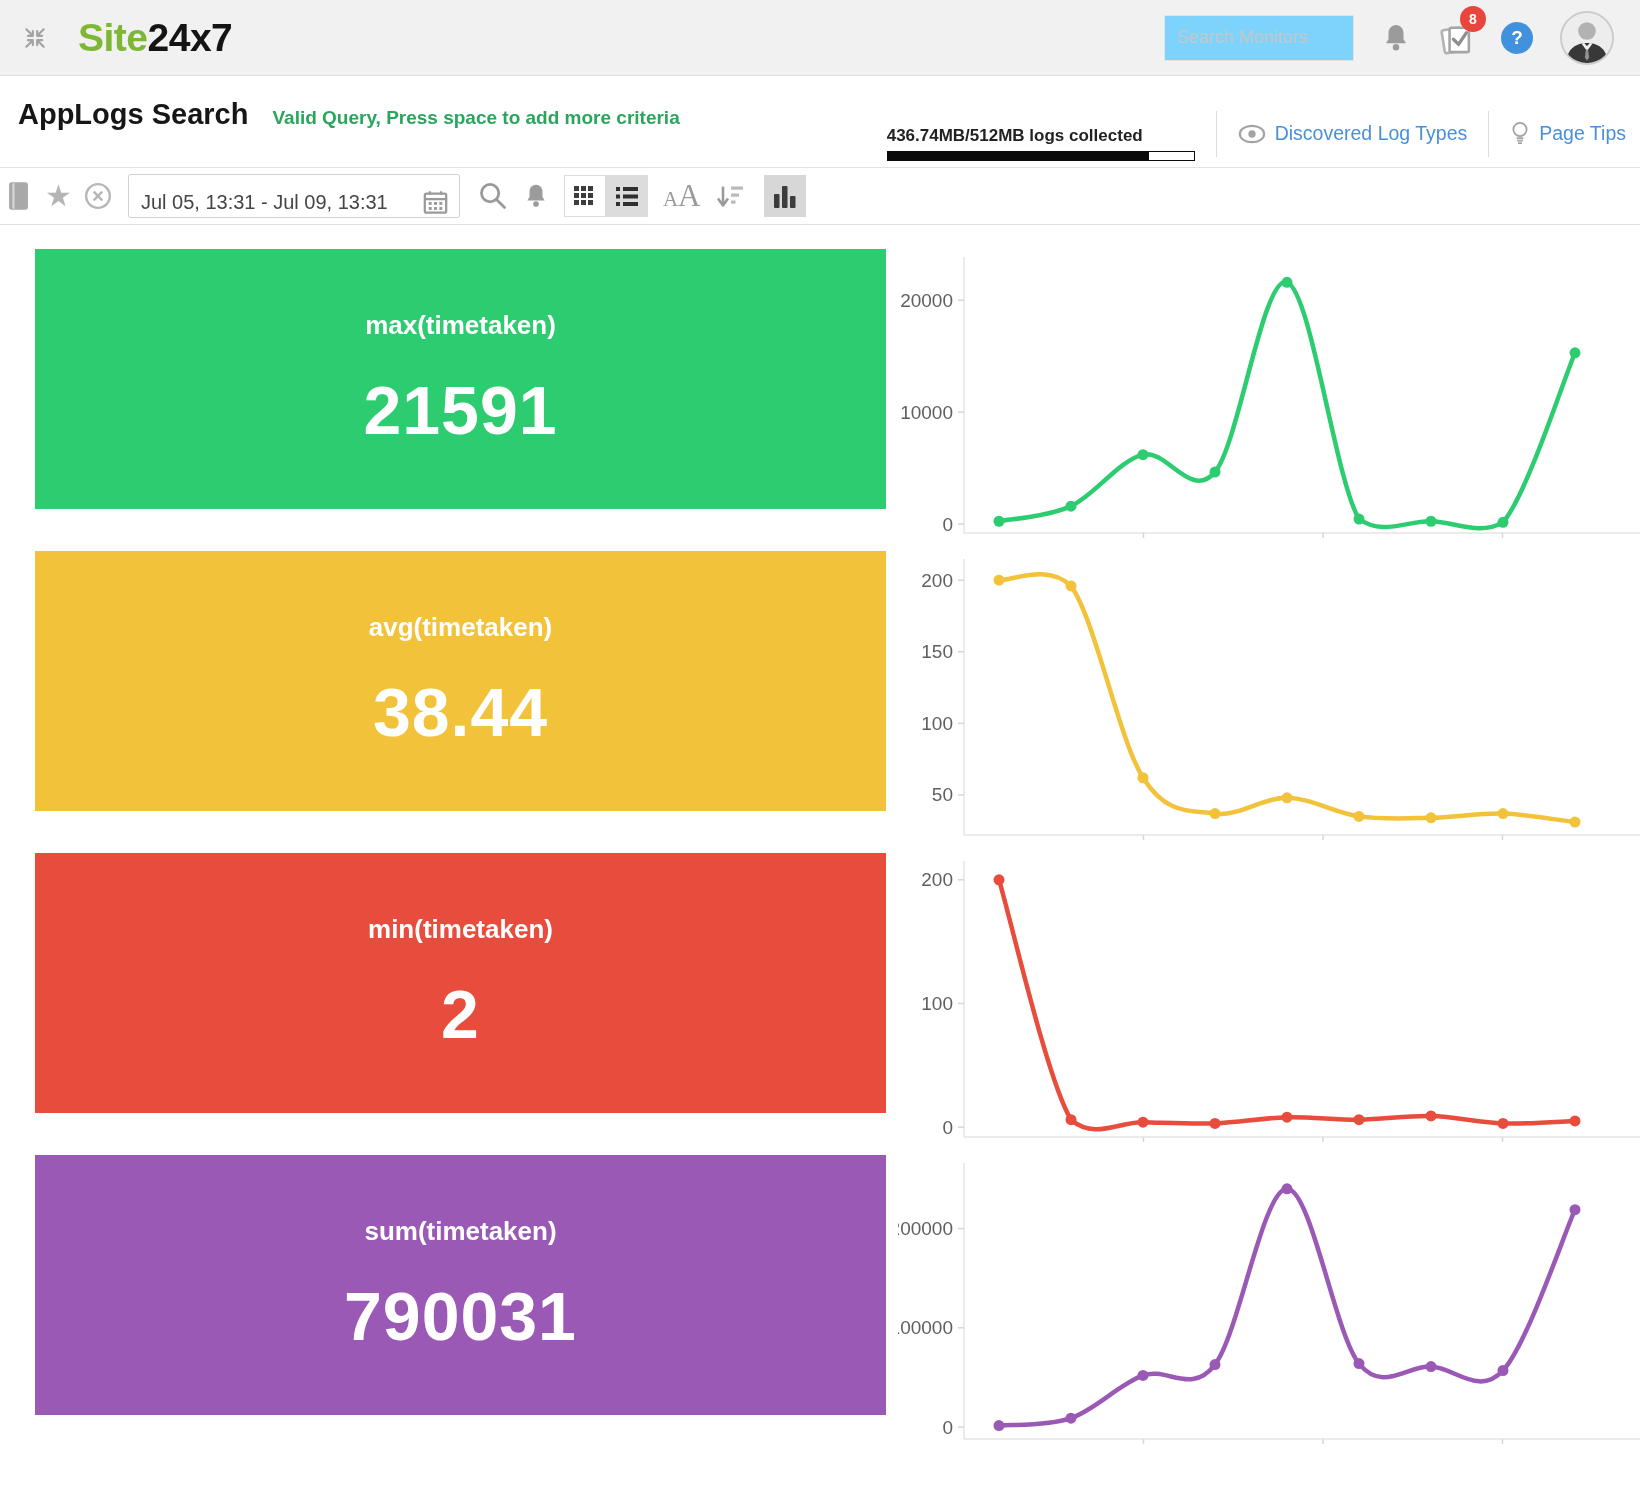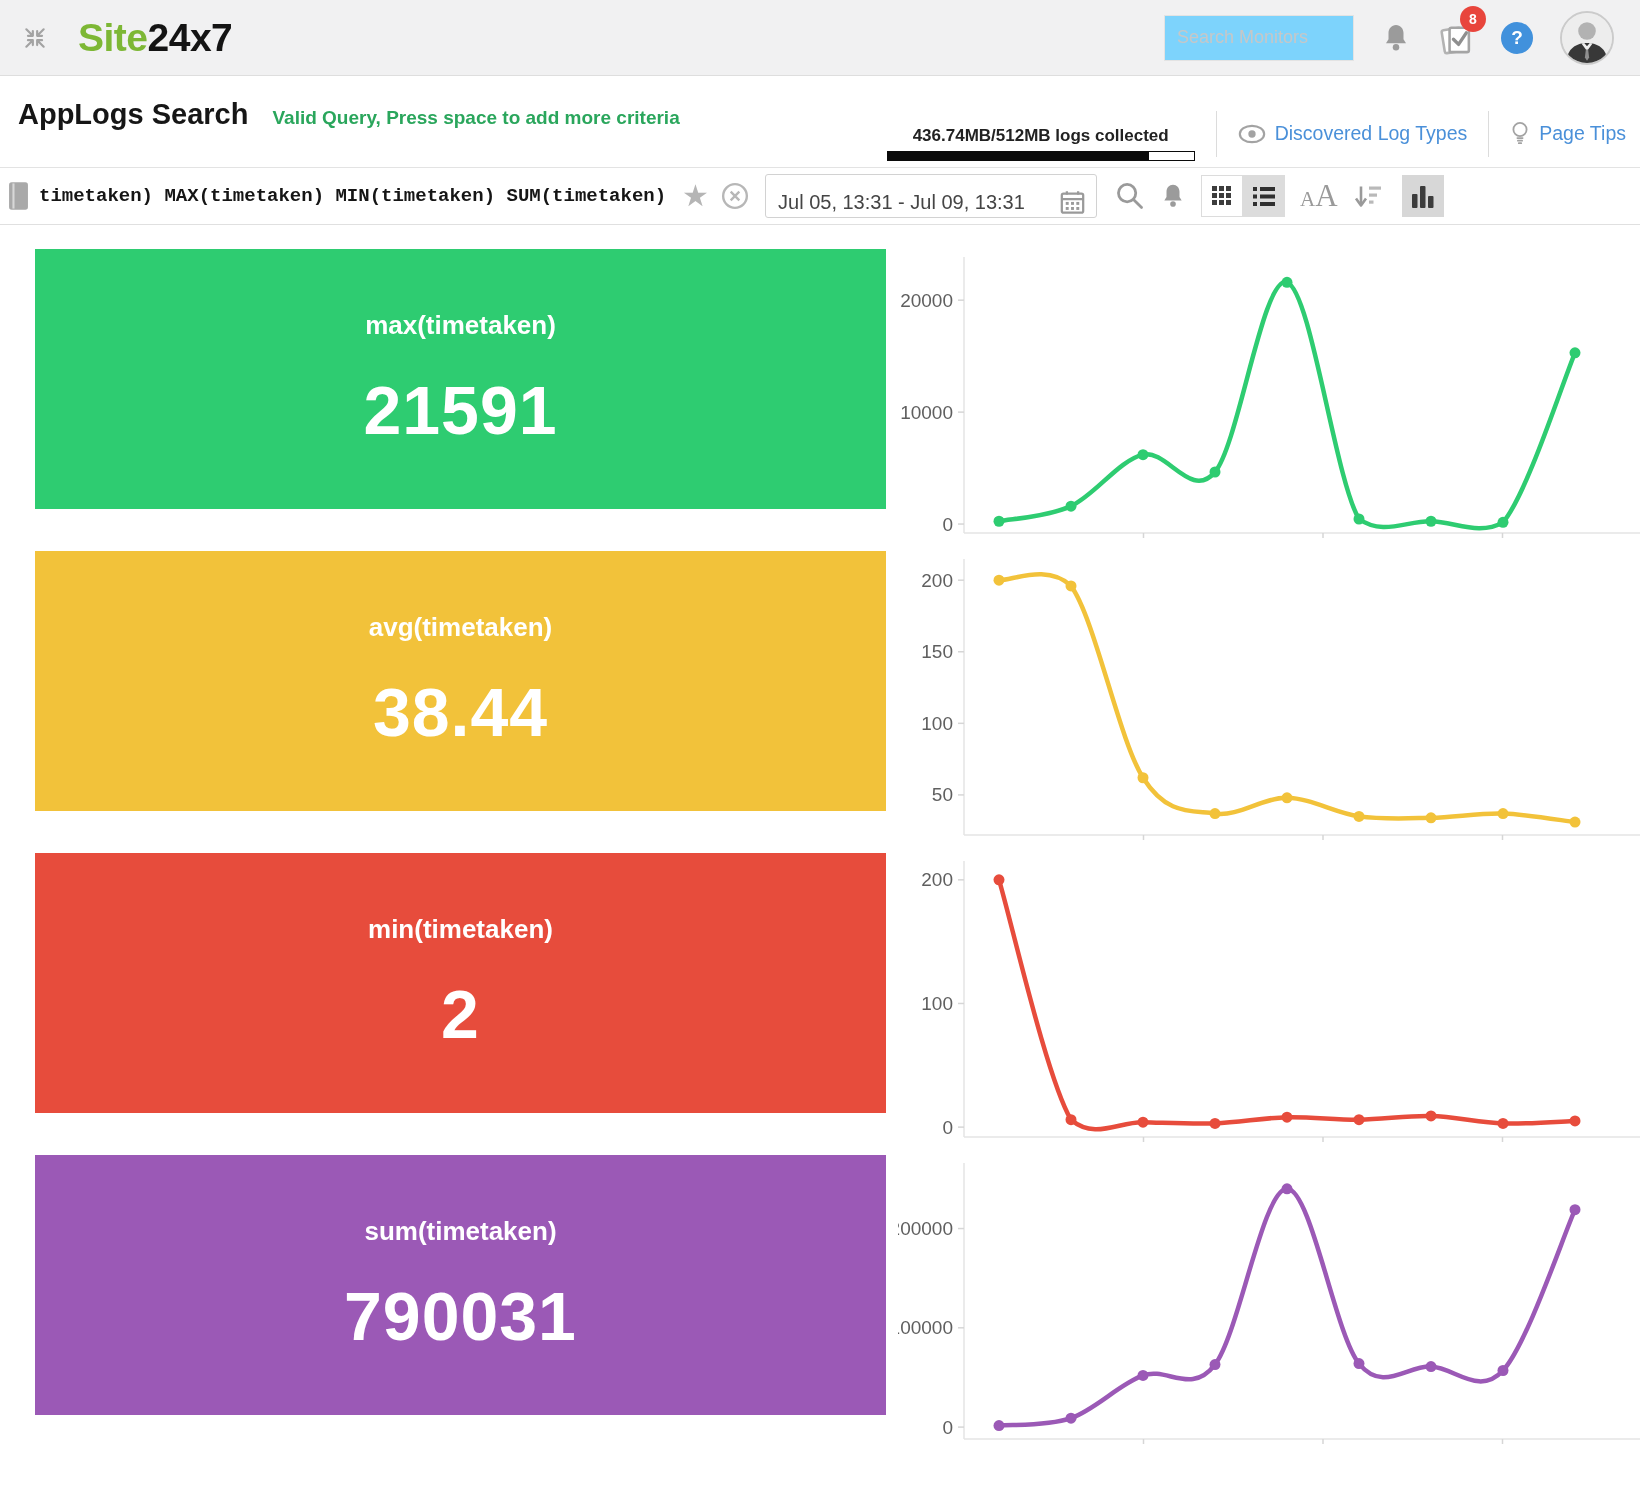--- a/index.html
+++ b/index.html
@@ -25,21 +25,21 @@
   .avatar { width:54px; height:54px; border-radius:50%; border:2px solid #cbcbcb; overflow:hidden; cursor:pointer; background:#ededed;}
 
   
   .title-row { height:92px; display:flex; align-items:flex-end; justify-content:space-between;
     padding:0 14px 0 18px; border-bottom:1px solid #e3e3e3; position:relative;}
   .title-left { position:absolute; top:22px; left:18px; display:flex; align-items:baseline; }
   .page-title { font-size:29px; font-weight:700; color:#161616; }
   .query-hint { margin-left:24px; font-size:19px; font-weight:600; color:#2aa65c; }
   .title-right { display:flex; align-items:center; padding-bottom:6px; margin-left:auto;}
   .logs-usage { width:308px; }
-  .logs-usage-text { font-size:17px; font-weight:600; color:#222; text-align:center; white-space:nowrap;margin-top:20px;}
+  .logs-usage-text { font-size:17px; font-weight:600; color:#222; text-align:left; white-space:nowrap;margin-top:20px;}
   .progress { margin-top:5px; height:10px; border:1.5px solid #0a0a0a; background:#fff; }
   .progress-fill { height:100%; background:#0a0a0a; }
   .v-divider { width:1px; height:46px; background:#dcdcdc; margin:0 21px; }
   .blue-link { display:flex; align-items:center; gap:9px; color:#4a90d9; font-size:19.5px; cursor:pointer; text-decoration:none;}
 
   
   .query-row { height:57px; border-bottom:1px solid #e0e0e0; display:flex; align-items:center; padding:0 18px 0 8px; background:#fff;}
   .query-text { font-family:"Liberation Mono","DejaVu Sans Mono",monospace; font-size:19px; font-weight:700;
     color:#151515; margin-left:10px; white-space:nowrap; }
   .star-icon { font-size:30px; color:#b5b5b5; margin-left:16px; line-height:1; cursor:pointer;}
@@ -141,21 +141,20 @@
   </div>
 </section>
 
 <section class="query-row">
   <span class="icon-btn">
     <svg width="21" height="30" viewBox="0 0 20 28">
       <rect x="1" y="1" width="18" height="26" rx="2.5" fill="#a9a9a9"></rect>
       <line x1="5.2" y1="2" x2="5.2" y2="26" stroke="#d8d8d8" stroke-width="2"></line>
     </svg>
   </span>
-  <span class="query-text">timetaken) MAX(timetaken) MIN(timetaken) SUM(timetaken)</span>
   <span class="star-icon">★</span>
   <span class="icon-btn" style="margin-left:12px;">
     <svg width="28" height="28" viewBox="0 0 26 26" fill="none" stroke="#b7b7b7" stroke-width="2.2">
       <circle cx="13" cy="13" r="11"></circle>
       <path d="M9 9 L17 17 M17 9 L9 17"></path>
     </svg>
   </span>
   <div class="date-box">
     <span class="date-text">Jul 05, 13:31 - Jul 09, 13:31</span>
     <svg style="margin-left:auto;" width="27" height="27" viewBox="0 0 24 24">

